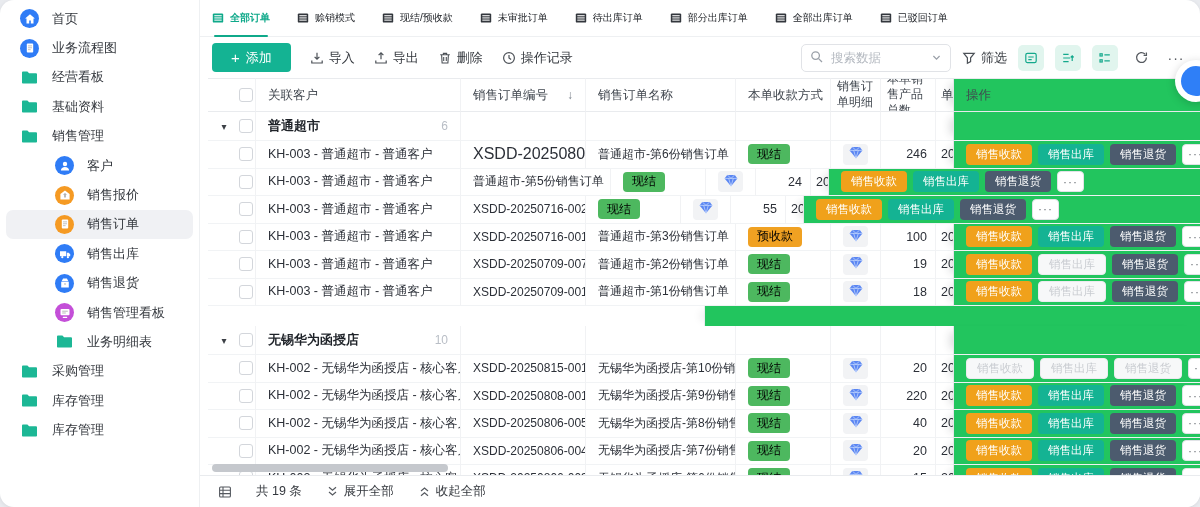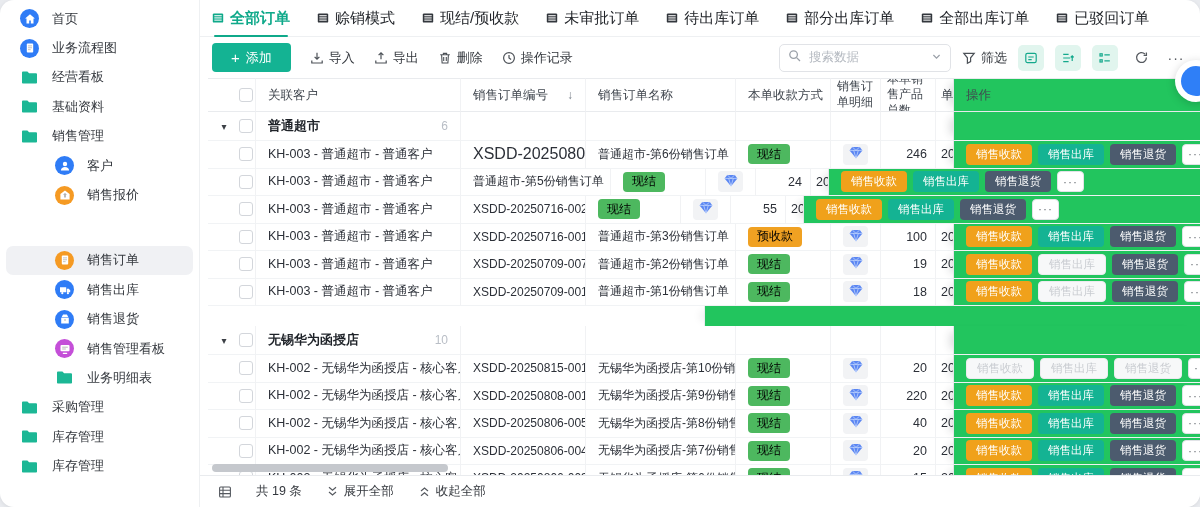--- a/index.html
+++ b/index.html
@@ -3,42 +3,42 @@
 <meta charset="utf-8">
 <style>
   * { box-sizing: border-box; }
   html,body { margin:0; padding:0; background:#e9ebef; font-family:"Liberation Sans","DejaVu Sans",sans-serif; }
   .app { width:1200px; height:507px; background:#fff; border-radius:14px; overflow:hidden; display:flex; position:relative; box-shadow:0 1px 4px rgba(0,0,0,.08); }
 
   
   .sidebar { width:200px; flex:none; border-right:1px solid #eef0f2; padding-top:4px; overflow:hidden; }
   .side-item { height:29.4px; display:flex; align-items:center; gap:13px; margin:0 6px; padding-left:14px; border-radius:7px; font-size:13px; color:#34383e; cursor:pointer; white-space:nowrap; }
   .side-item.lvl1 { padding-left:49px; }
-  .side-item.active { background:#f0f1f4;margin-top:36px; }
+  .side-item.active { background:#f0f1f4; }
   .s-circle { width:19px; height:19px; border-radius:50%; flex:none; display:flex; align-items:center; justify-content:center; }
   .s-folder { width:19px; height:19px; flex:none; display:flex; align-items:center; justify-content:center; }
   .s-folder svg, .s-circle svg { display:block; }
 
   
   .main { flex:1; min-width:0; display:flex; flex-direction:column; position:relative; }
 
   .tabs { height:37px; flex:none; display:flex; align-items:center; gap:27px; padding:0 12px; border-bottom:1px solid #eef0f2; }
-  .tab { height:100%; display:flex; align-items:center; gap:6px; font-size:15px; color:#23262b; position:relative; cursor:pointer; white-space:nowrap; }
+  .tab { height:100%; display:flex; align-items:center; gap:6px; font-size:10px; color:#23262b; position:relative; cursor:pointer; white-space:nowrap; }
   .tab .tab-ic { display:flex; color:#33373d; }
   .tab.active { color:#0fa98a; font-weight:bold; }
   .tab.active .tab-ic { color:#0fa98a; }
   .tab.active::after { content:""; position:absolute; left:2px; right:2px; bottom:-1px; height:2px; background:#0fa98a; border-radius:1px; }
 
   .toolbar { height:41px; flex:none; display:flex; align-items:center; gap:19px; padding:0 12px; }
   .btn-add { border:none; background:#14b393; color:#fff; font-size:13px; height:29px; padding:0 19px; border-radius:4px; display:flex; align-items:center; gap:6px; cursor:pointer; font-family:inherit; }
   .btn-add .plus { font-size:15px; line-height:1; }
   .tool-link { display:flex; align-items:center; gap:5px; font-size:13px; color:#34383e; cursor:pointer; white-space:nowrap; }
   .tool-link svg { display:block; color:#4c5157; }
   .toolbar-right { margin-left:auto; display:flex; align-items:center; gap:11px; }
-  .search { width:172px; height:28px; border:1px solid #e1e3e7; border-radius:5px; display:flex; align-items:center; gap:6px; padding:0 8px; color:#9aa0a8; background:#fff;font-family:Liberation Mono, monospace; }
+  .search { width:150px; height:28px; border:1px solid #e1e3e7; border-radius:5px; display:flex; align-items:center; gap:6px; padding:0 8px; color:#9aa0a8; background:#fff; }
   .search input { border:0; outline:0; flex:1; min-width:0; font-size:12.5px; color:#333; font-family:inherit; background:transparent; }
   .search input::placeholder { color:#b4b9c0; }
   .icon-btn-mint { width:26px; height:26px; border-radius:5px; background:#e1f5ee; color:#14a98c; display:flex; align-items:center; justify-content:center; cursor:pointer; }
   .icon-plain { color:#55595f; display:flex; align-items:center; justify-content:center; width:24px; height:26px; cursor:pointer; }
   .more-dots { font-size:14px; letter-spacing:1px; color:#55595f; }
 
   
   .table-area { flex:1; min-height:0; overflow:hidden; position:relative; padding-left:8px; }
   .trow { display:flex; width:992px; }
   .cell { border-right:1px solid #f1f2f4; border-bottom:1px solid #f1f3f5; display:flex; align-items:center; padding:0 12px; font-size:12.5px; color:#2c3038; overflow:hidden; white-space:nowrap; }

